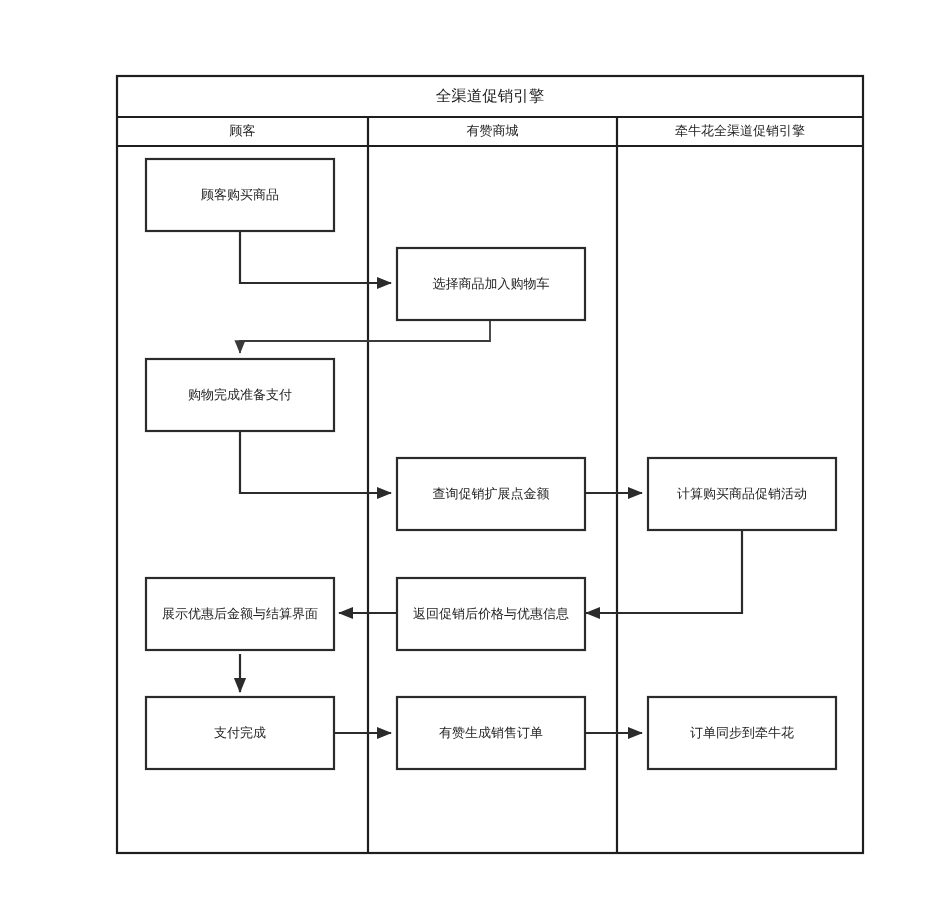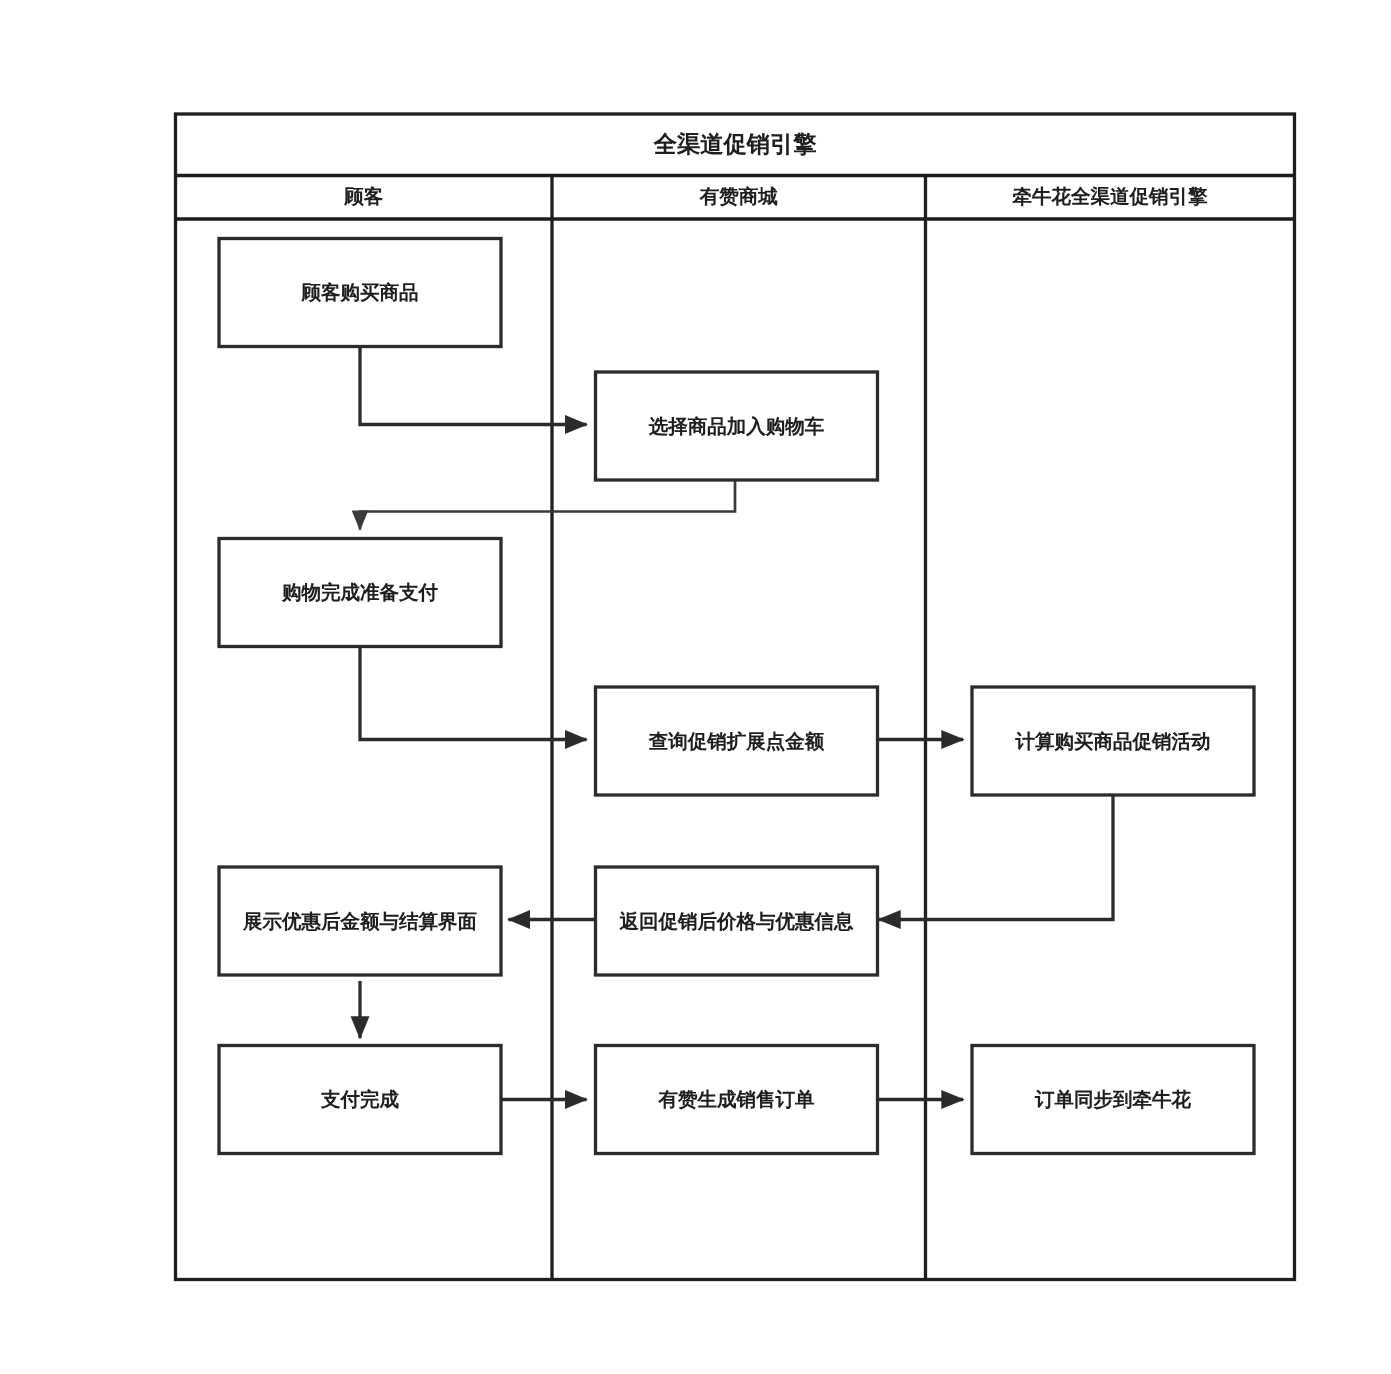--- a/index.html
+++ b/index.html
@@ -10,21 +10,20 @@
   body {
     width: 927px;
     height: 916px;
     font-family: "Liberation Sans", "DejaVu Sans", sans-serif;
     overflow: hidden;
   }
   #diagram-root {
     position: relative;
     width: 927px;
     height: 916px;
-    font-weight: bold;
   }
   svg#flowchart {
     display: block;
     width: 927px;
     height: 916px;
   }
   .lane-frame {
     fill: #ffffff;
     stroke: #1e1e1e;
     stroke-width: 2.2;

